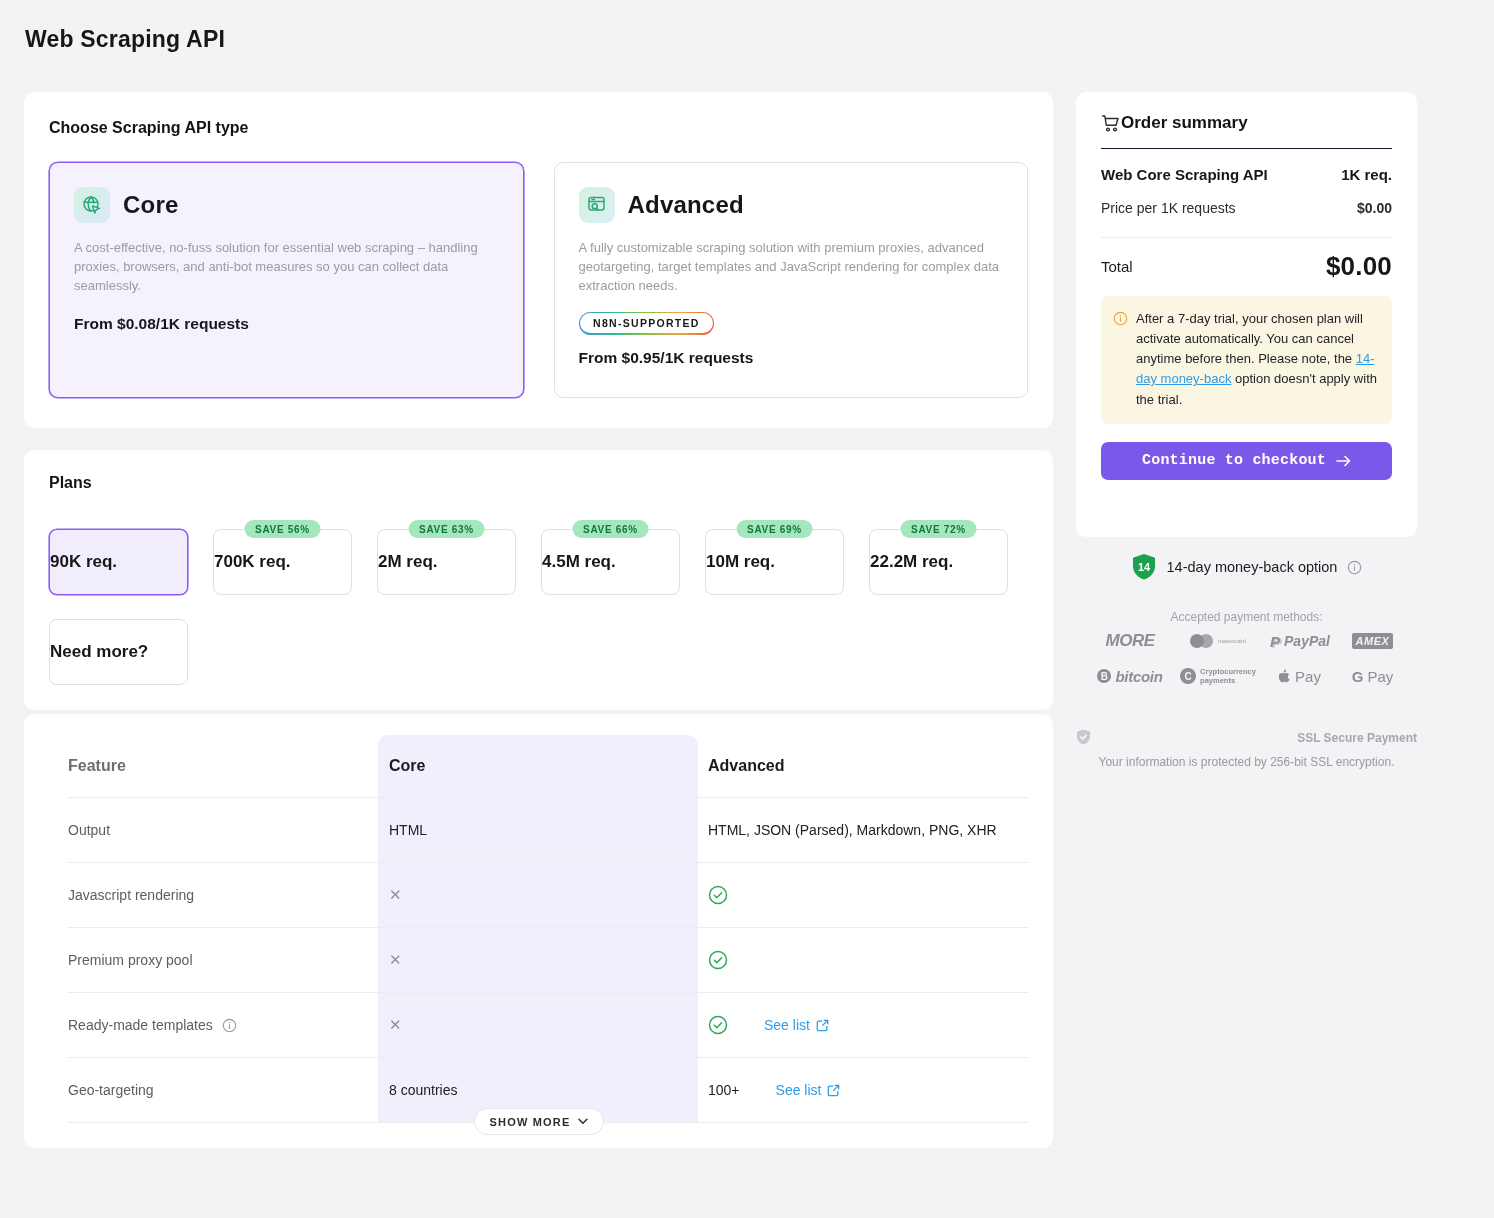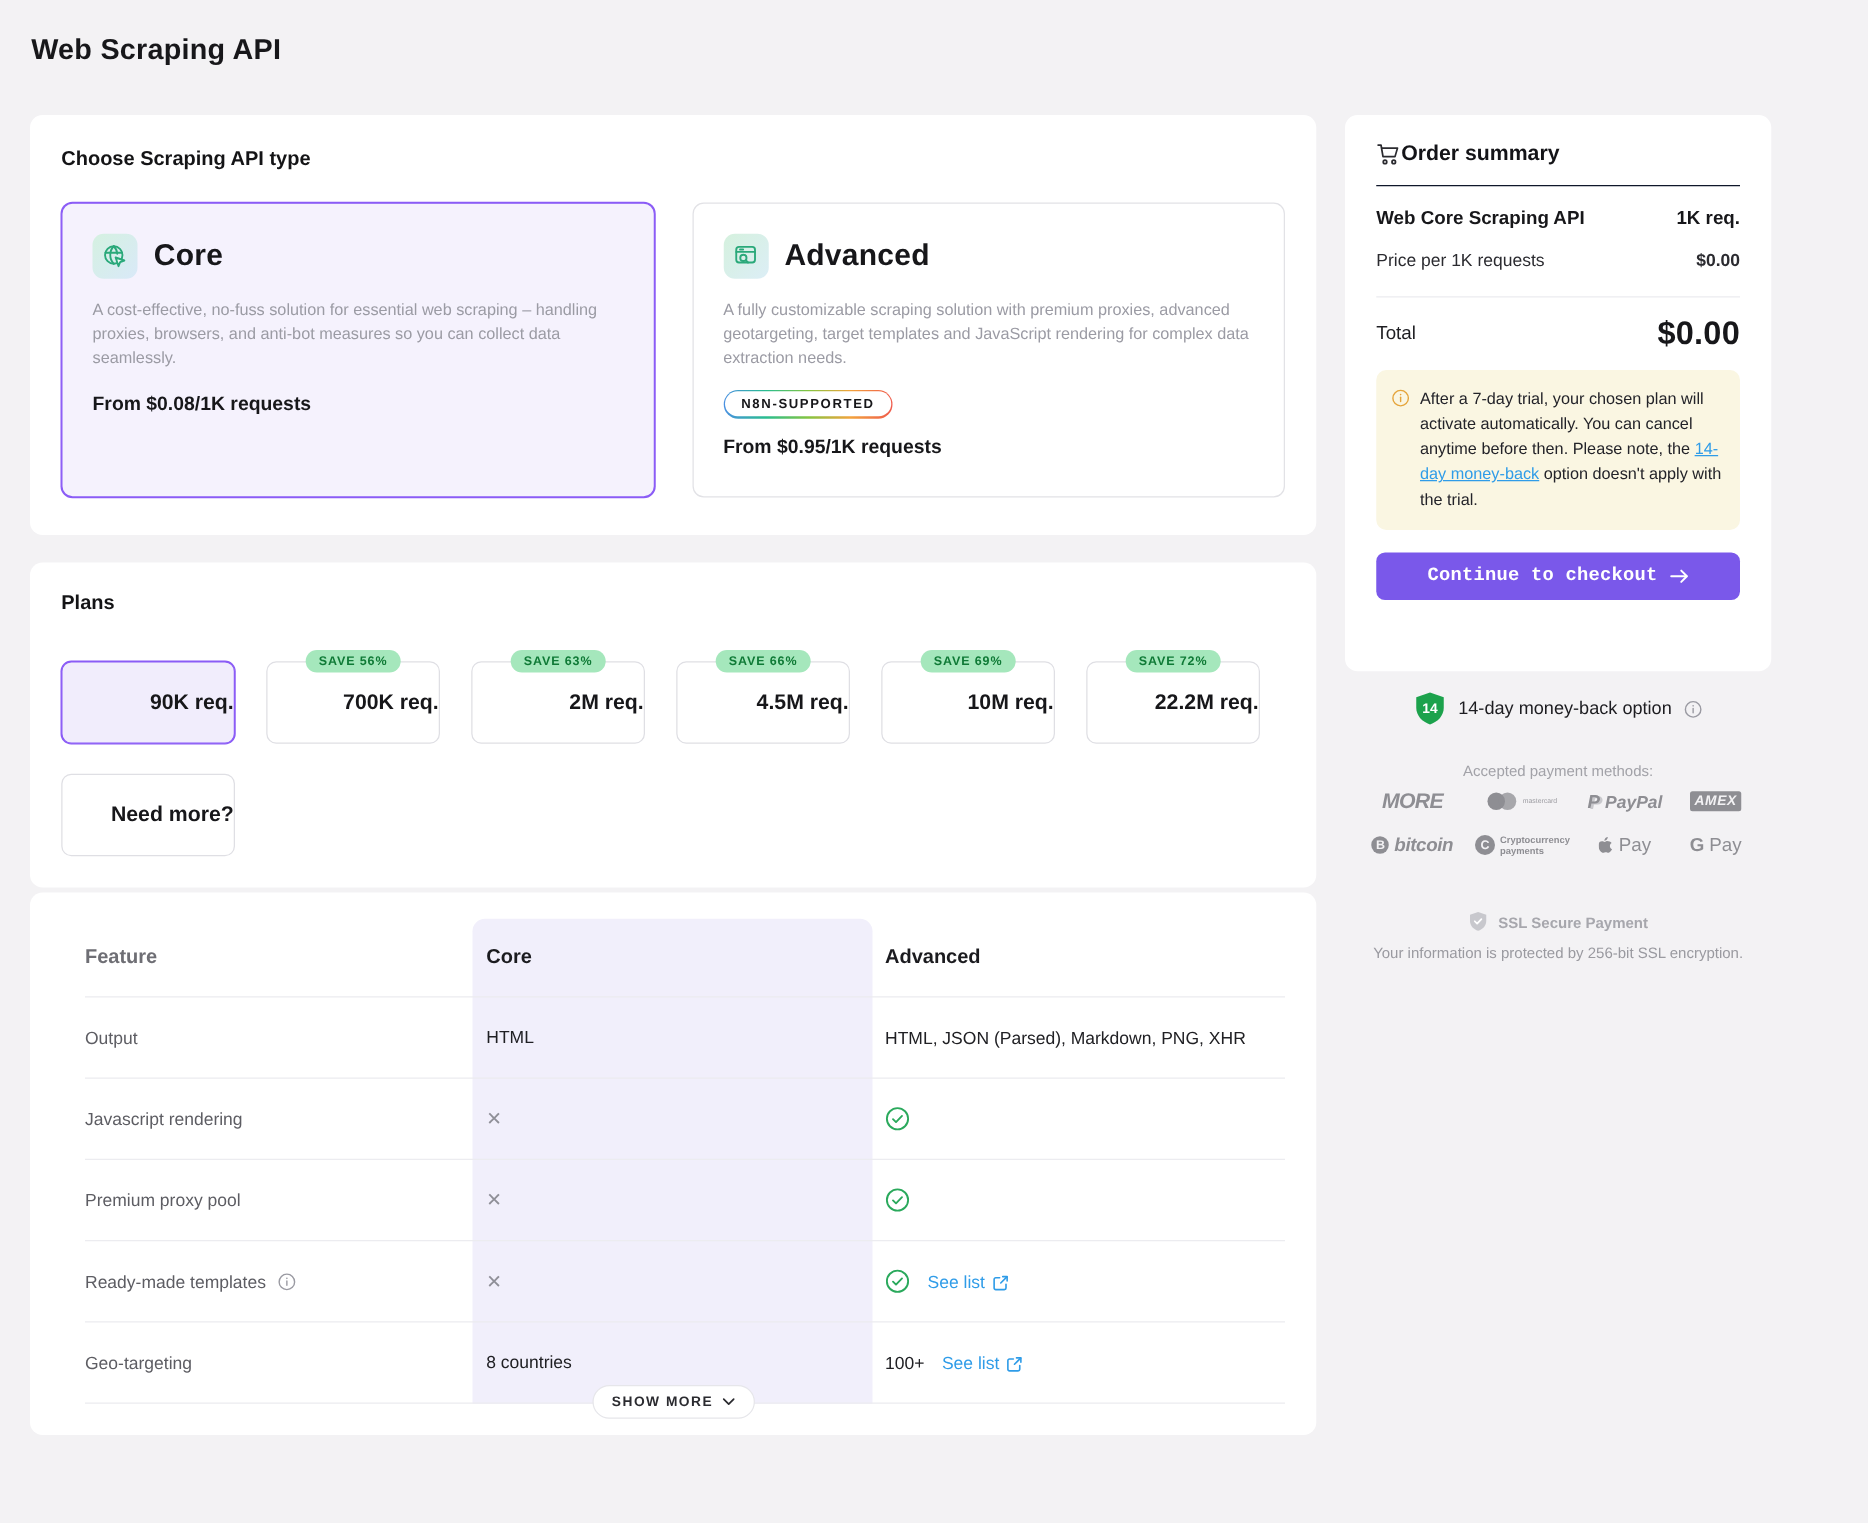--- a/index.html
+++ b/index.html
@@ -32,41 +32,41 @@
   .n8n-badge { display:inline-block; margin-top:16px; padding:1.5px; border-radius:999px;
     background:linear-gradient(90deg,#4a90e2,#29bd8f,#84c441,#f2a33c,#ef5a4c); }
   .n8n-badge > span { display:block; background:#fff; border-radius:999px; padding:4px 13px;
     font-size:10.5px; font-weight:700; letter-spacing:1.3px; color:#17171a; }
   .adv-price { margin-top:14px; font-size:15.5px; font-weight:700; }
 
   
   #plans-card { left:24px; top:450px; width:1029px; height:260px; padding:24px 25px; }
   .plan-row { display:flex; gap:25px; margin-top:37px; }
   .plan-btn { position:relative; width:139px; height:66px; border:1px solid #dfdfe4; border-radius:8px; background:#fff;
-    display:flex; align-items:center; justify-content:flex-end; font-size:17px; font-weight:700; color:#17171a; cursor:pointer; }
+    display:flex; align-items:center; justify-content:flex-start; font-size:17px; font-weight:700; color:#17171a; cursor:pointer; }
   .plan-btn.selected { border-color:#8b5cf6; box-shadow:0 0 0 .6px #8b5cf6; background:#f1edfc; }
   .plan-badge { position:absolute; top:-10px; left:50%; transform:translateX(-50%); background:#a5e7bc; color:#0f7a36;
     font-size:10px; font-weight:700; letter-spacing:.7px; padding:3.5px 11px; border-radius:999px; white-space:nowrap; }
   .need-more-row { margin-top:24px; }
 
   
   #table-card { left:24px; top:714px; width:1029px; height:434px; }
   .core-col-bg { position:absolute; left:354px; top:21px; width:320px; height:388px; background:#f1effb; border-radius:10px 10px 0 0; }
   .ftable { position:absolute; left:44px; top:21px; width:960px; }
   .frow { display:flex; align-items:center; height:65px; border-bottom:1px solid #ececf0; position:relative; }
   .frow.fhead { height:63px; }
   .fcol-feature { width:310px; }
   .fcol-core { width:320px; padding-left:11px; }
   .fcol-adv { width:330px; padding-left:10px; display:flex; align-items:center; }
   .fhead .fcol-feature { font-size:16px; font-weight:700; color:#6e6e74; }
   .fhead .fcol-core, .fhead .fcol-adv { font-size:16px; font-weight:700; color:#1b1b1f; }
   .fname { font-size:14px; color:#5d5d63; display:flex; align-items:center; gap:9px; }
   .fval { font-size:14px; color:#202024; }
   .xmark { font-size:15px; color:#8f8f97; }
-  .see-list { display:inline-flex; align-items:flex-end; gap:6px; margin-left:14px; font-size:14px; color:#2f9ce8; text-decoration:none; cursor:pointer; }
+  .see-list { display:inline-flex; align-items:center; gap:6px; margin-left:36px; font-size:14px; color:#2f9ce8; text-decoration:none; cursor:pointer; }
   .show-more { position:absolute; left:50%; top:394px; transform:translateX(-50%); z-index:2; background:#fff;
     border:1px solid #e6e6ea; border-radius:999px; height:27px; padding:0 15px; display:flex; align-items:center; gap:7px;
     font-size:11px; font-weight:600; letter-spacing:1.2px; color:#2b2b30; cursor:pointer; font-family:"Liberation Sans",sans-serif; }
 
   
   #summary-card { left:1076px; top:92px; width:341px; height:445px; padding:21px 25px; }
   .sum-header { display:flex; align-items:center; gap:0; padding-bottom:15px; border-bottom:1px solid #0f172a;
     font-size:17px; font-weight:700; color:#141418; }
   .sum-row { display:flex; justify-content:space-between; align-items:baseline; margin-top:17px; }
   .sum-row.product > span { font-size:15px; font-weight:700; }
@@ -103,21 +103,21 @@
   .logo-paypal { font-size:14px; font-weight:800; font-style:italic; color:#8e8e93; }
   .logo-amex { background:#8e8e93; color:#f3f2f4; font-size:11px; font-weight:800; font-style:italic; letter-spacing:.5px; padding:2px 4px; border-radius:2px; }
   .btc-circle { width:14px; height:14px; border-radius:50%; background:#8e8e93; color:#f3f2f4; font-size:10px; font-weight:800;
     display:flex; align-items:center; justify-content:center; }
   .logo-bitcoin { font-size:15px; font-weight:800; font-style:italic; color:#8e8e93; letter-spacing:-.3px; }
   .crypto-circle { width:16px; height:16px; border-radius:50%; background:#8e8e93; color:#f3f2f4; font-size:10px; font-weight:800;
     display:flex; align-items:center; justify-content:center; flex:0 0 auto; }
   .crypto-text { font-size:7.5px; font-weight:700; line-height:1.25; color:#8e8e93; text-align:left; }
   .logo-pay-text { font-size:15px; color:#8e8e93; }
   .gpay-g { font-size:15px; font-weight:700; color:#8e8e93; }
-  .ssl-row { position:absolute; left:1076px; top:729px; width:341px; display:flex; align-items:center; justify-content:center; gap:9px; }
+  .ssl-row { position:absolute; left:1076px; top:729px; width:341px; display:flex; align-items:center; justify-content:space-between; gap:9px; }
   .ssl-row .lbl { font-size:12px; font-weight:700; color:#a7a7ad; }
   .ssl-note { position:absolute; left:1076px; top:755px; width:341px; text-align:center; font-size:12px; color:#9a9aa0; }
 
   svg { display:block; }
 </style>
 </head>
 <body>
 
 <h1 class="page-title">Web Scraping API</h1>
 

